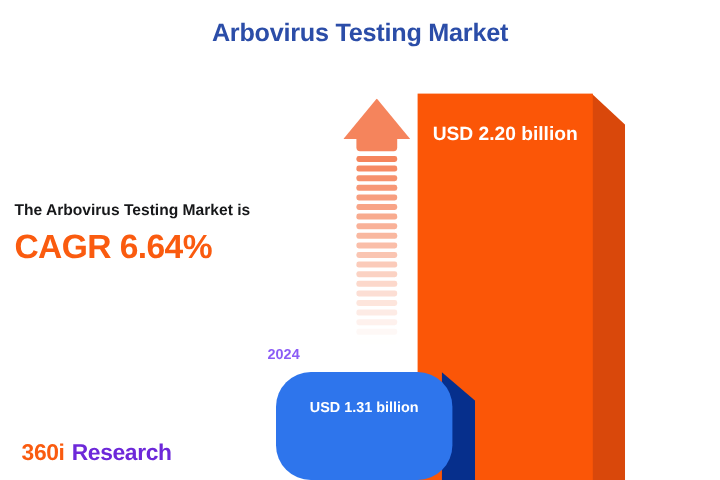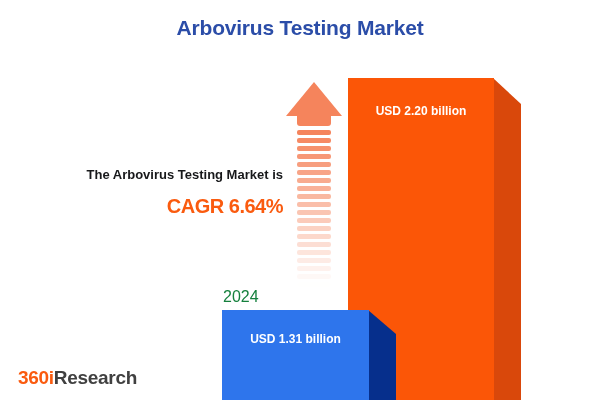--- a/index.html
+++ b/index.html
@@ -65,21 +65,21 @@
     height: 322px;
     background: #FB5607;
   }
   .bar-2032-label {
     position: absolute;
     left: 0;
     top: 26px;
     width: 146px;
     text-align: center;
     color: #ffffff;
-    font-size: 12px;
+    font-size: 16px;
     font-weight: bold;
   }
   .year-2032 {
     position: absolute;
     left: 350px;
     top: 59px;
     font-size: 12px;
     font-weight: bold;
     color: #2B4DA8;
     margin-top: 36px;
@@ -97,43 +97,44 @@
     position: absolute;
     right: 0;
     top: 0;
     width: 28px;
     height: 90px;
     background: #062F8C;
     clip-path: polygon(0 0, 100% 24px, 100% 100%, 0 100%);
   }
   .bar-2024-face {
     position: absolute;
-    left: 0;
+    left: 8px;
     top: 0;
     width: 147px;
     height: 90px;
     background: #2E75EC;
+    border-radius: 29px;
   }
   .bar-2024-label {
     position: absolute;
     left: 0;
     top: 22px;
     width: 147px;
     text-align: center;
     color: #ffffff;
     font-size: 12px;
     font-weight: bold;
   }
   .year-2024 {
     position: absolute;
     left: 223px;
     top: 288px;
-    font-size: 16px;
-    font-weight: normal;
-    color: #15803d;
+    font-size: 12px;
+    font-weight: bold;
+    color: #8b5cf6;
   }
 
   
   .growth-arrow {
     position: absolute;
     left: 286px;
     top: 82px;
     width: 56px;
     height: 215px;
   }
@@ -166,53 +167,52 @@
   .stripe {
     height: 5px;
     margin-bottom: 3px;
     border-radius: 2px;
     background: #F5845C;
   }
 
   
   .cagr-block {
     position: absolute;
-    left: 28px;
+    left: 12px;
     top: 166px;
     width: 255px;
-    text-align: right;
   }
   .cagr-lead-1,
   .cagr-lead-2 {
     font-size: 13px;
     font-weight: bold;
     color: #17181A;
     line-height: 17px;
   }
   .cagr-value {
     margin-top: 6px;
-    font-size: 20px;
+    font-size: 28px;
     font-weight: bold;
     color: #FA5B0F;
     letter-spacing: -0.5px;
     line-height: 34px;
   }
 
   
   .logo {
     position: absolute;
     left: 18px;
     top: 367px;
     font-size: 19px;
     font-weight: bold;
     letter-spacing: -0.3px;
   }
   .logo-360 { color: #FA5B0F; margin-top: 16px; }
   .logo-i { color: #FA5B0F; }
-  .logo-research { color: #404040; }
+  .logo-research { color: #6d28d9; padding-left: 6px; }
 </style>
 </head>
 <body>
 
 <div id="infographic">
 
   <div class="chart-title">Arbovirus Testing Market</div>
 
   <div class="growth-arrow">
     <div class="arrow-head"></div>

